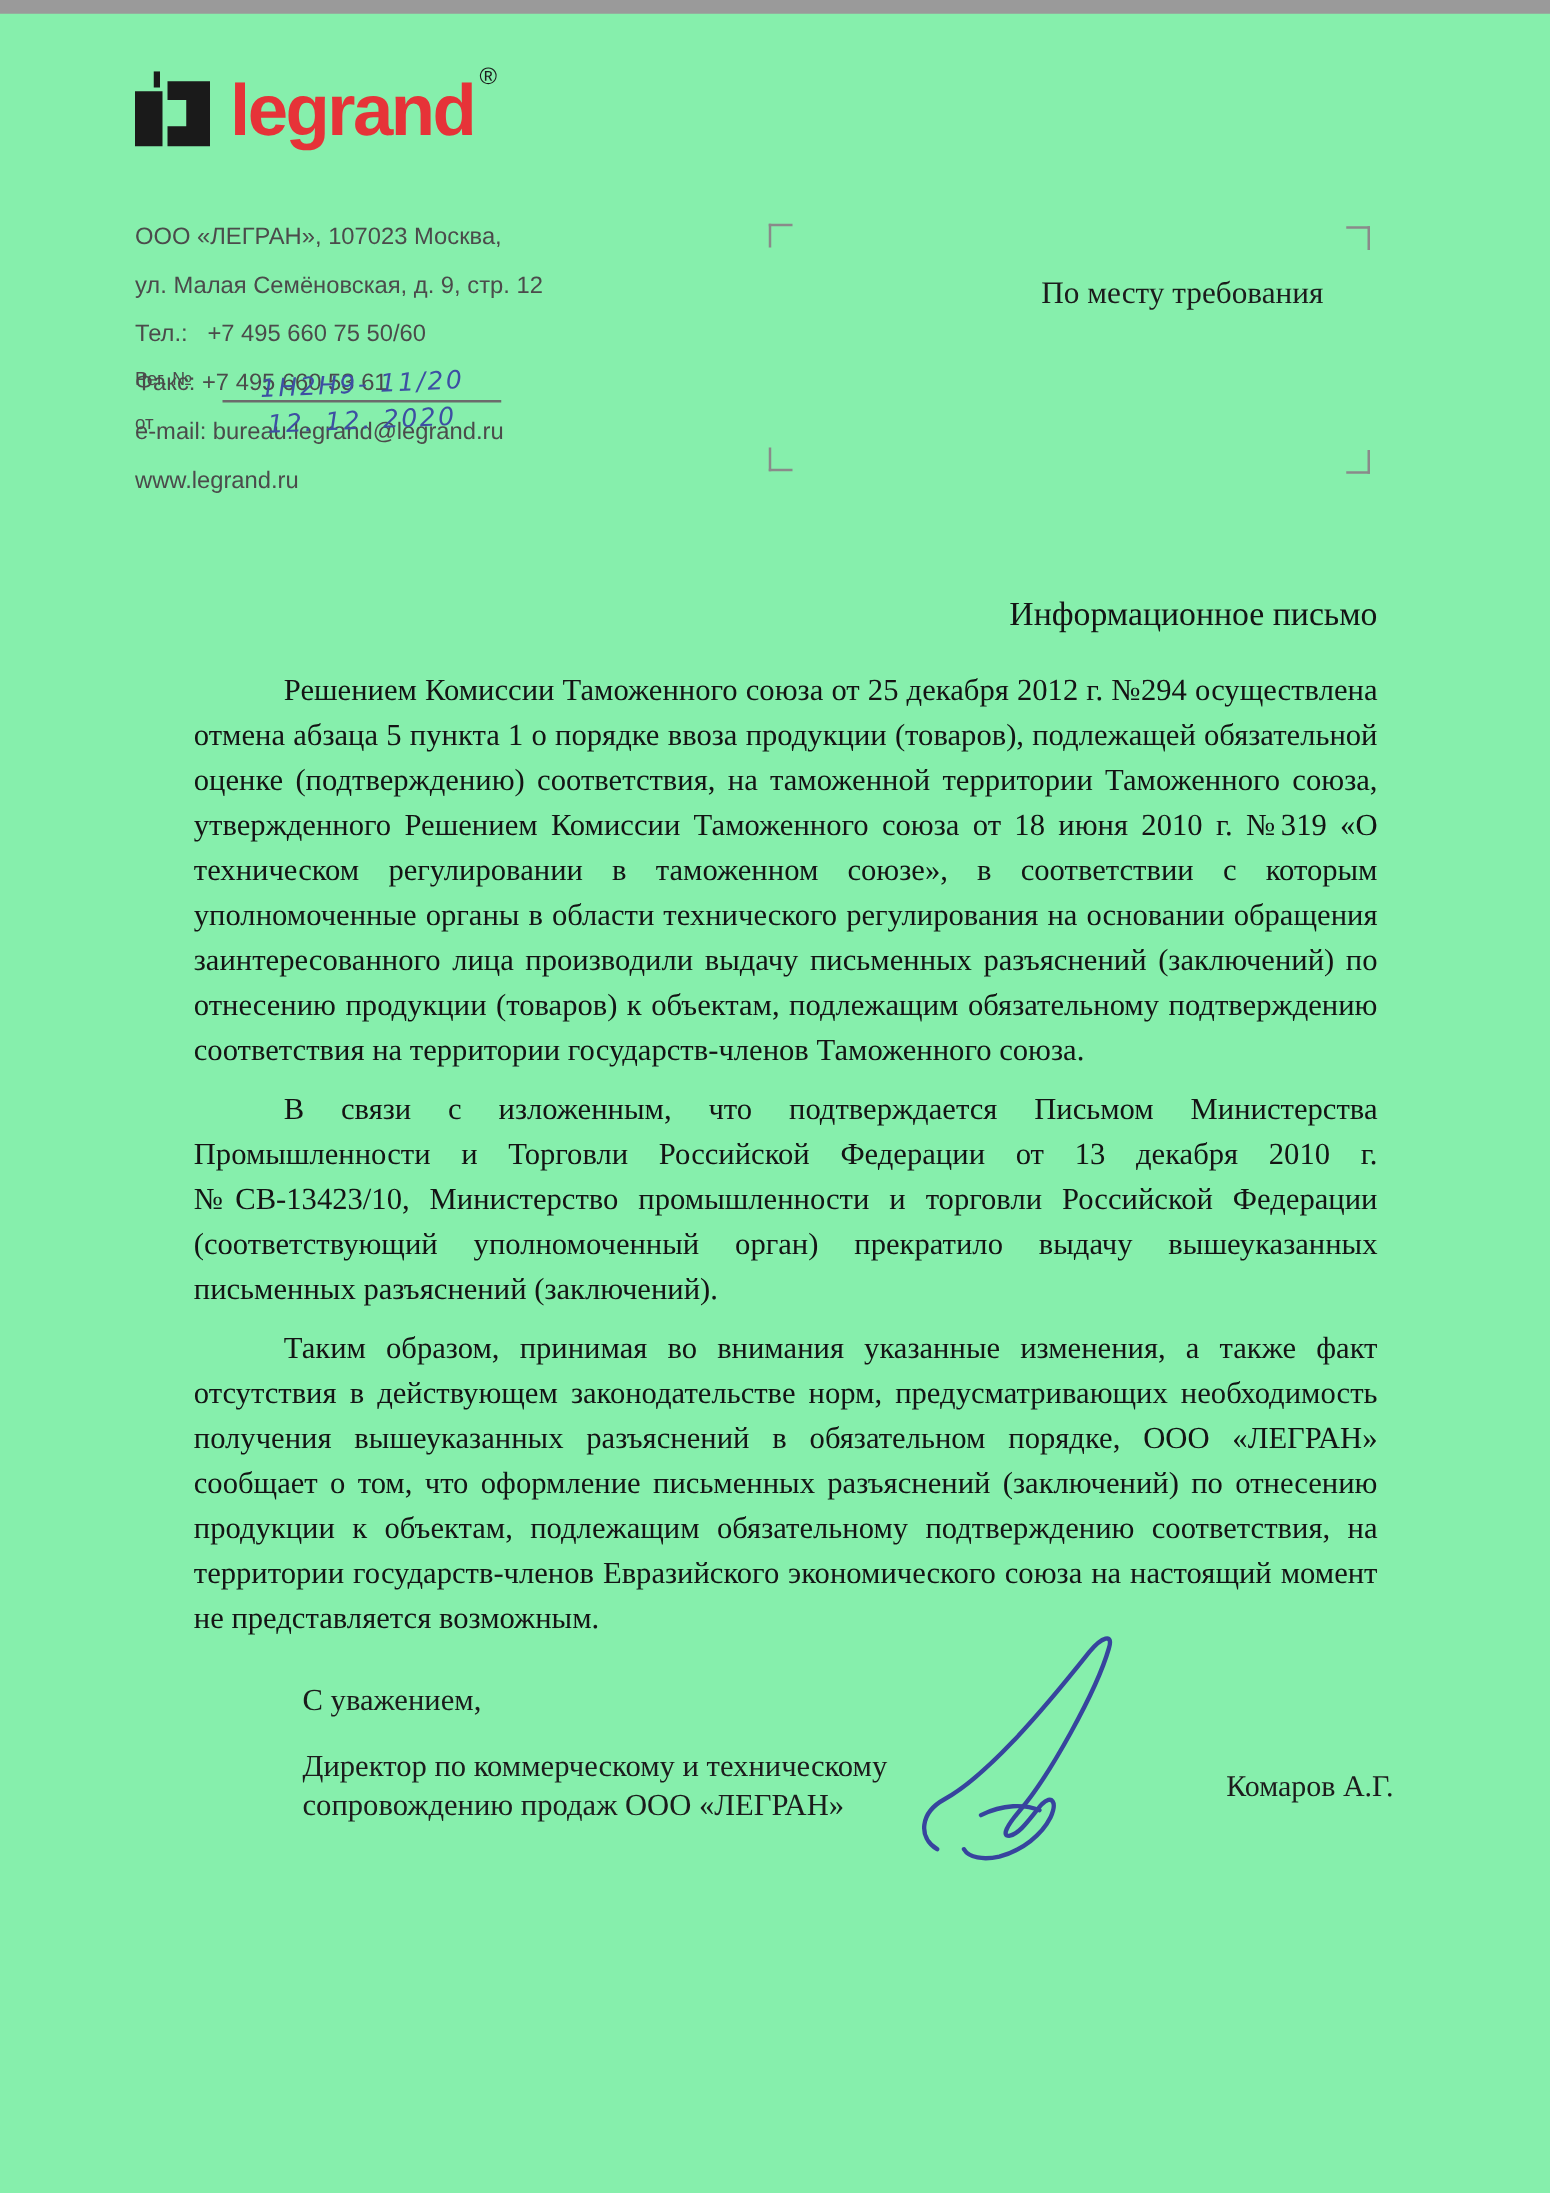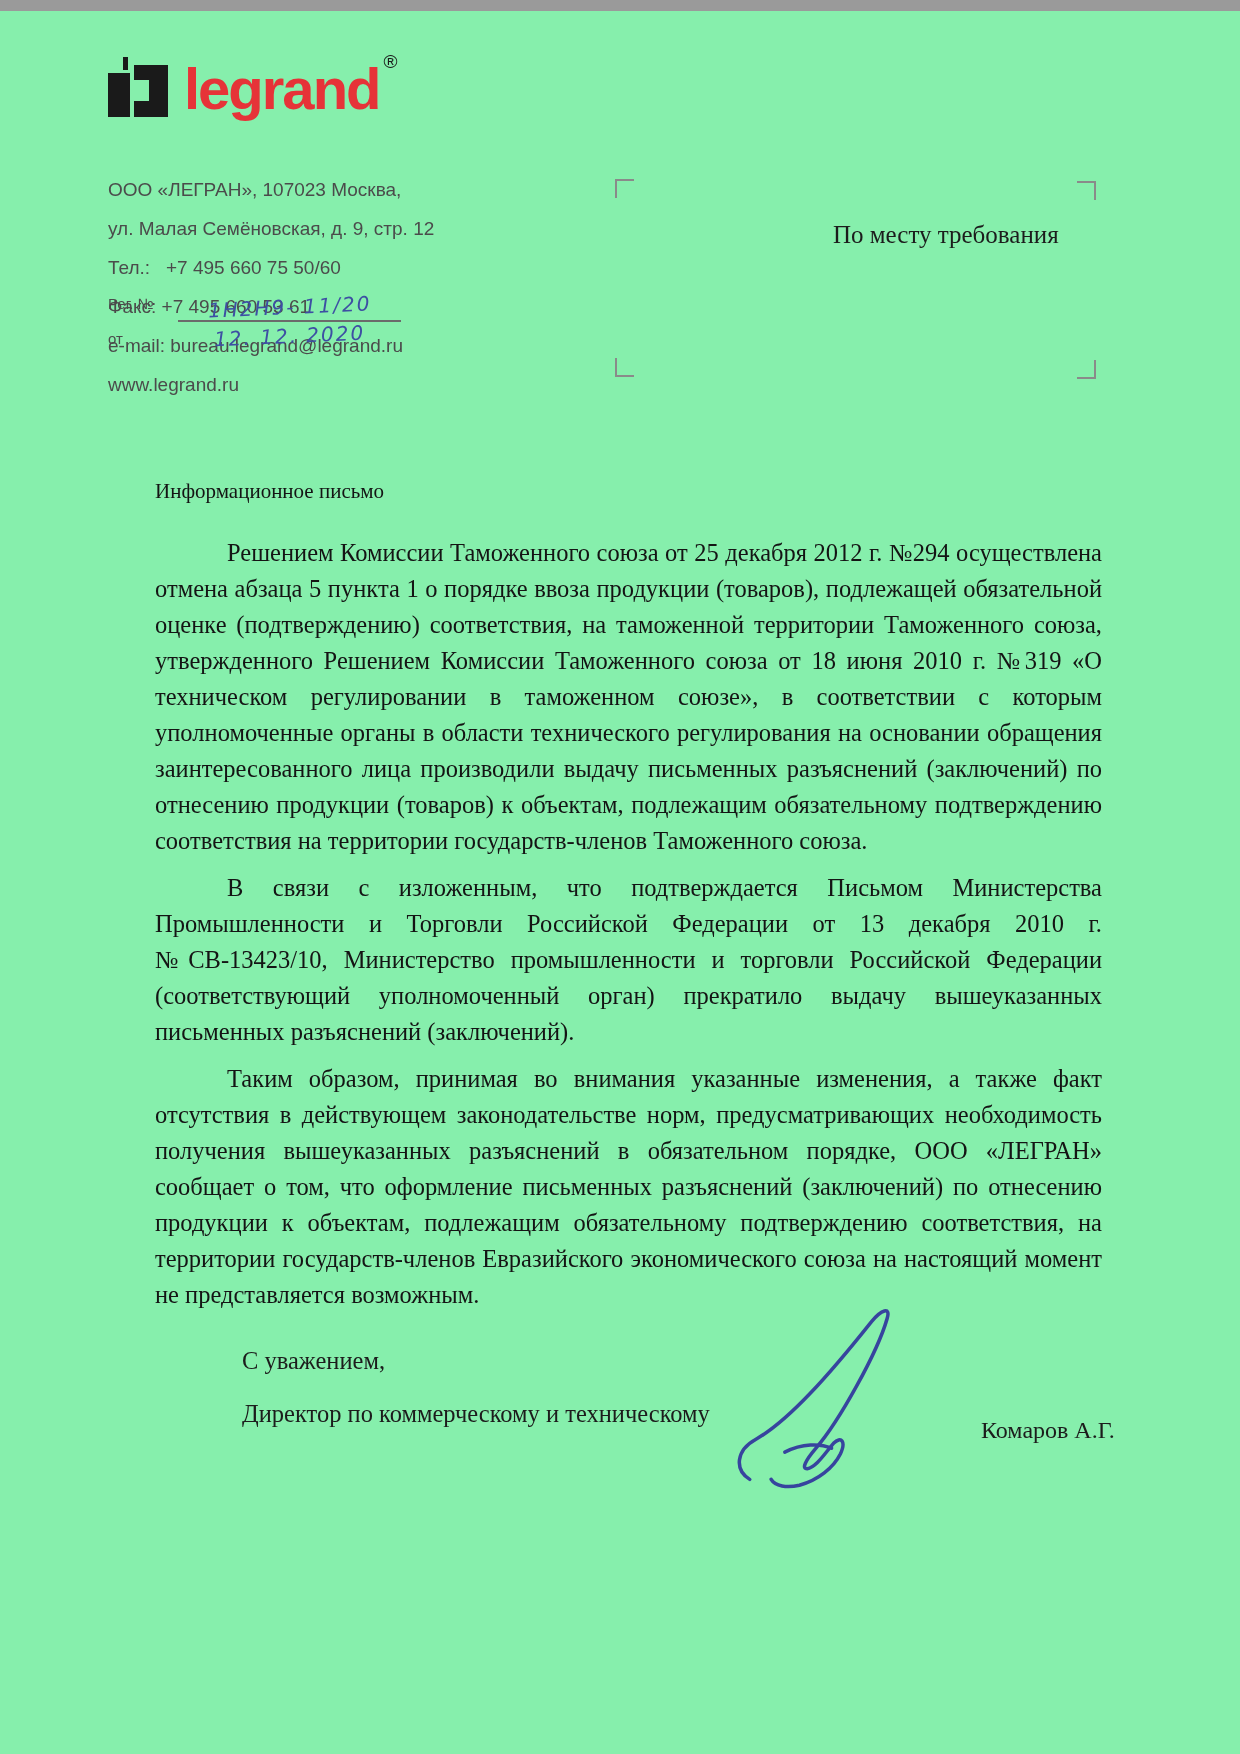--- a/index.html
+++ b/index.html
@@ -64,21 +64,21 @@
   .recipient{
     position:absolute;left:833px;top:210px;
     font-size:25px;color:#1c1c1c;
   }
   
   .letter-body{
     position:absolute;left:155px;top:462px;width:947px;
     font-size:24.5px;line-height:36px;color:#141414;
   }
   .letter-title{
-    text-align:left;font-size:21px;font-weight:normal;
+    text-align:right;font-size:27px;font-weight:normal;
     margin:0 0 26px 0;
   }
   .letter-body p{
     margin:0 0 11px 0;
     text-align:justify;
     text-indent:72px;
   }
   
   .closing-salutation{position:absolute;left:242px;top:1336px;font-size:24.5px;}
   .closing-position{position:absolute;left:242px;top:1387px;font-size:24.5px;line-height:31px;width:480px;}
@@ -131,20 +131,21 @@
   <div class="letter-body">
     <h1 class="letter-title">Информационное письмо</h1>
     <p>Решением Комиссии Таможенного союза от 25 декабря 2012 г. №294 осуществлена отмена абзаца 5 пункта 1 о порядке ввоза продукции (товаров), подлежащей обязательной оценке (подтверждению) соответствия, на таможенной территории Таможенного союза, утвержденного Решением Комиссии Таможенного союза от 18 июня 2010 г. №319 «О техническом регулировании в таможенном союзе», в соответствии с которым уполномоченные органы в области технического регулирования на основании обращения заинтересованного лица производили выдачу письменных разъяснений (заключений) по отнесению продукции (товаров) к объектам, подлежащим обязательному подтверждению соответствия на территории государств-членов Таможенного союза.</p>
     <p>В связи с изложенным, что подтверждается Письмом Министерства Промышленности и Торговли Российской Федерации от 13 декабря 2010 г. №СВ-13423/10, Министерство промышленности и торговли Российской Федерации (соответствующий уполномоченный орган) прекратило выдачу вышеуказанных письменных разъяснений (заключений).</p>
     <p>Таким образом, принимая во внимания указанные изменения, а также факт отсутствия в действующем законодательстве норм, предусматривающих необходимость получения вышеуказанных разъяснений в обязательном порядке, ООО «ЛЕГРАН» сообщает о том, что оформление письменных разъяснений (заключений) по отнесению продукции к объектам, подлежащим обязательному подтверждению соответствия, на территории государств-членов Евразийского экономического союза на настоящий момент не представляется возможным.</p>
   </div>
 
   <div class="closing-salutation">С уважением,</div>
   <div class="closing-position">
     <div>Директор по коммерческому и техническому</div>
+    <div>сопровождению продаж ООО «ЛЕГРАН»</div>
   </div>
 
   <svg class="signature" viewBox="0 0 210 195" aria-hidden="true">
     <g fill="none" stroke="#37449e" stroke-width="3.6" stroke-linecap="round" stroke-linejoin="round">
       <path d="M18 180 C 2 170, 4 150, 24 139 C 58 120, 100 72, 143 18 C 153 6, 163 2, 159 15 C 149 50, 110 120, 86 148 C 75 161, 71 169, 77 169 C 86 168, 96 152, 104 143 C 112 135, 117 141, 111 154 C 104 168, 88 181, 69 186 C 56 189, 44 187, 40 180"></path>
       <path d="M54 152 C 72 143, 90 143, 102 148"></path>
     </g>
   </svg>
 
   <div class="signer-name">Комаров А.Г.</div>

